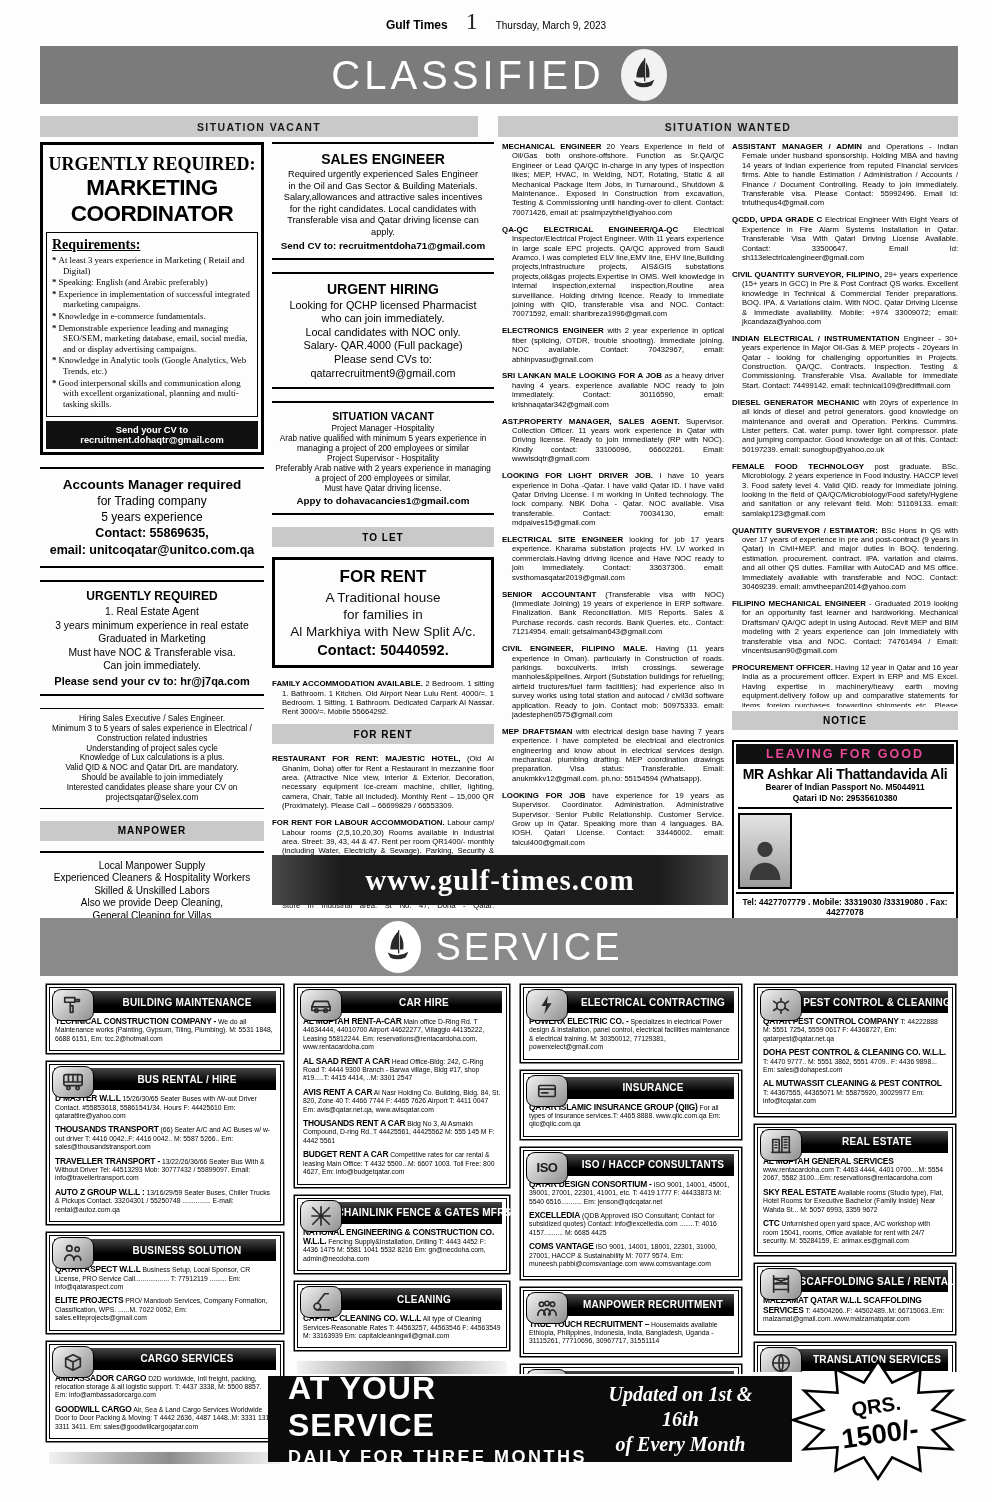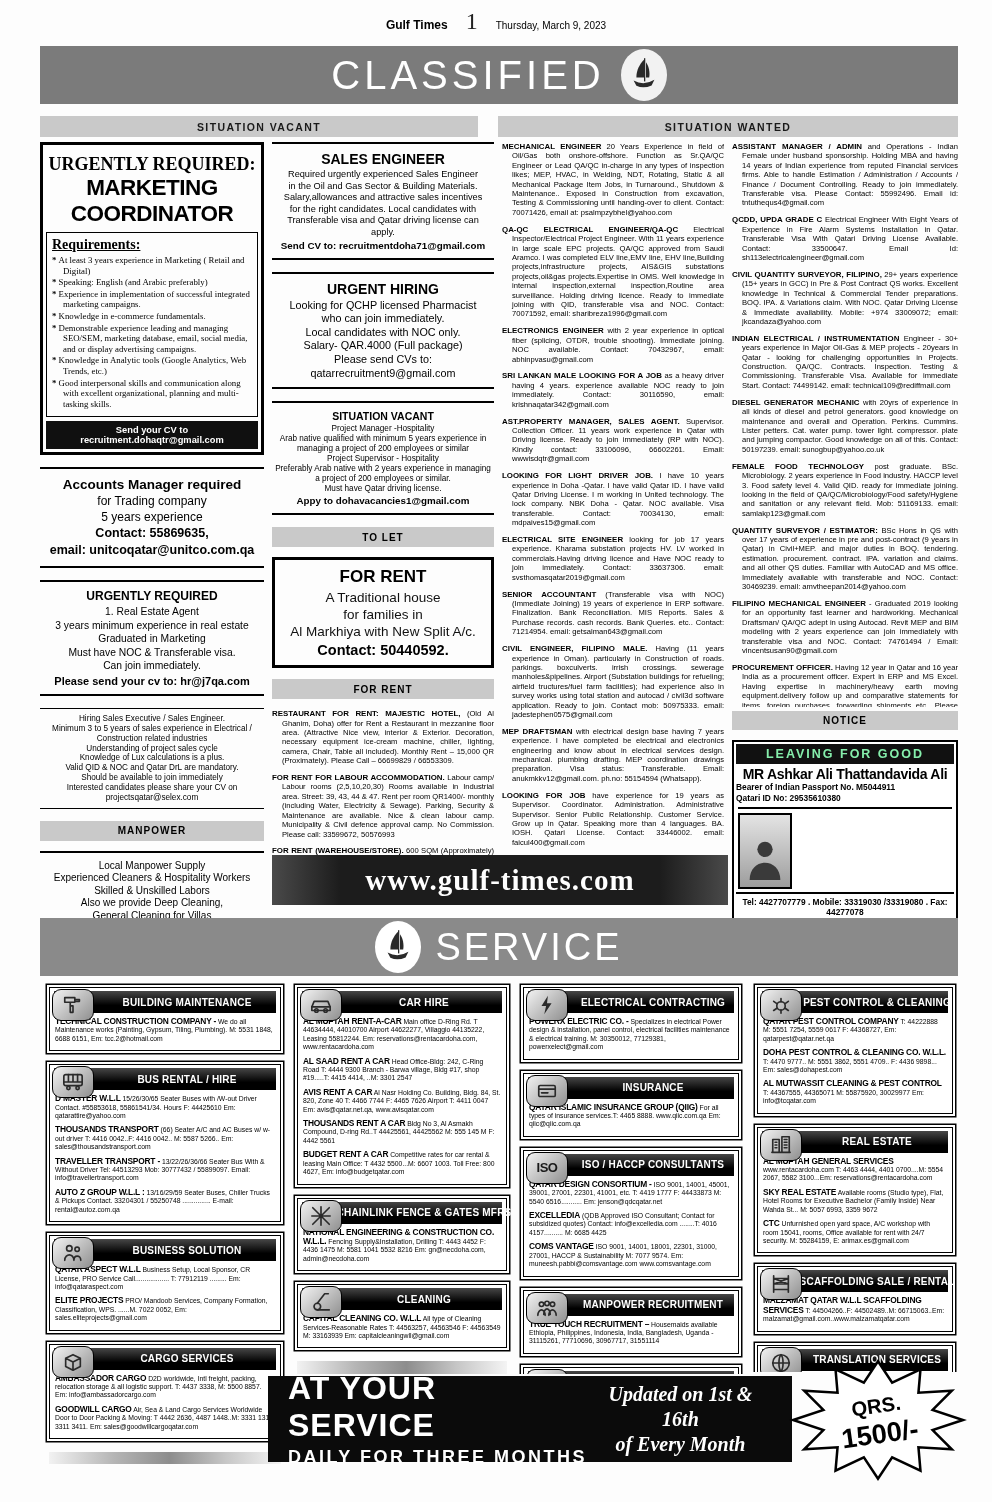--- a/index.html
+++ b/index.html
@@ -72,23 +72,23 @@
 .house{border:3px solid #000;text-align:center;padding:7px 2px;margin-bottom:11px}
 .house-t{font-weight:bold;font-size:17px;margin-bottom:2px}
 .house-l{font-size:13.5px;line-height:17px;color:#111}
 .house-c{font-weight:bold;font-size:14.5px;margin-top:2px}
 
 
 .gt{position:absolute;left:272px;top:855px;width:456px;height:50px;background:linear-gradient(90deg,#4a4a4a,#1c1c1c 15%,#1c1c1c 85%,#4a4a4a);color:#fff;display:flex;align-items:center;justify-content:center;font-family:"Liberation Serif",serif;font-weight:bold;font-size:29px;letter-spacing:1px;z-index:3}
 
 
 .leaving{border:2px solid #000;padding:2px;background:#fff}
-.lv-head{background:#111;color:#86efac;text-align:center;font-weight:bold;font-size:12.5px;letter-spacing:2px;padding:3px 0;margin-bottom:2px}
+.lv-head{background:#111;color:#ec4899;text-align:center;font-weight:bold;font-size:12.5px;letter-spacing:2px;padding:3px 0;margin-bottom:2px}
 .lv-name{font-size:14px;font-weight:bold;text-align:center;letter-spacing:-.3px}
-.lv-sub{font-size:8.4px;font-weight:bold;text-align:left;line-height:10.5px}
+.lv-sub{font-size:8.4px;font-weight:bold;text-align:center;line-height:10.5px}
 .lv-row{display:flex;gap:5px;margin:4px 2px 3px;border-top:2px solid #000;padding-top:4px}
 .lv-photo{width:54px;height:76px;border:2px solid #000;background:linear-gradient(180deg,#e4e4e4,#9d9d9d);display:flex;align-items:flex-end;justify-content:center;flex:none}
 .lv-photo svg{width:46px;height:60px}
 .lv-body{flex:1;border:2px solid #000;border-radius:12px;padding:5px 7px;font-size:7.8px;font-weight:bold;text-align:center;line-height:10.8px;box-shadow:inset 0 0 0 2px #fff,inset 0 0 0 3px #000}
 .lv-foot{border-top:2px solid #000;margin-top:2px;padding:3px 0 1px;text-align:center;font-weight:bold;font-size:8.4px}
 
 
 .ays{position:absolute;top:918px;left:40px;width:918px;height:58px;background:#8a8a8a;color:#fff;display:flex;align-items:center;justify-content:center;gap:14px}
 .ays .cl-word{font-size:38px;letter-spacing:3px}
 .ays .dhow-badge{background:#fff}
@@ -268,20 +268,21 @@
       <div class="house-t">FOR RENT</div>
       <div>
 
       <div class="house-l">A Traditional house</div>
           <div class="house-l">for families in</div>
           <div class="house-l">Al Markhiya with New Split A/c.</div>
         </div>
       <div class="house-c">Contact: 50440592.</div>
     </div>
 
+    <p class="want-ad"><b>FAMILY ACCOMMODATION AVAILABLE.</b><span> 2 Bedroom. 1 sitting 1. Bathroom. 1 Kitchen. Old Airport Near Lulu Rent. 4000/=. 1 Bedroom. 1 Sitting. 1 Bathroom. Dedicated Carpark Al Nassar. Rent 3000/=. Mobile 55664292.</span></p>
 
     <div class="grey-bar">FOR RENT</div>
 
     <div>
 
     <p class="want-ad"><b>RESTAURANT FOR RENT: MAJESTIC HOTEL,</b><span> (Old Al Ghanim, Doha) offer for Rent a Restaurant in mezzanine floor area. (Attractive Nice view, interior &amp; Exterior. Decoration, necessary equipment ice-cream machine, chiller, lighting, camera, Chair, Table all included). Monthly Rent – 15,000 QR (Proximately). Please Call – 66699829 / 66553309.</span></p>
         <p class="want-ad"><b>FOR RENT FOR LABOUR ACCOMMODATION.</b><span> Labour camp/ Labour rooms (2,5,10,20,30) Rooms available in Industrial area. Street: 39, 43, 44 &amp; 47. Rent per room QR1400/- monthly (including Water, Electricity &amp; Sewage). Parking, Security &amp; Maintenance are available. Nice &amp; clean labour camp. Municipality &amp; Civil defence approval camp. No Commission. Please call: 33599672, 50576993</span></p>
         <p class="want-ad"><b>FOR RENT (WAREHOUSE/STORE).</b><span> 600 SQM (Approximately) Store in Industrial area. St No. 47, Doha - Qatar. (Municipality+Civil Defence approved). Rent QR. 21,000/- monthly. No Commission. Please call: 33599672, 50576993</span></p>
       </div>
   </div>

